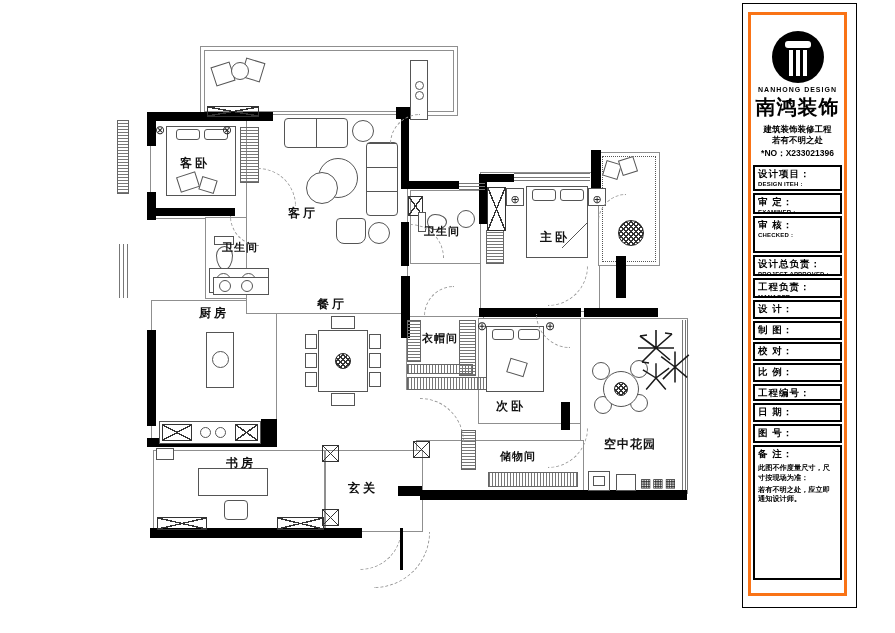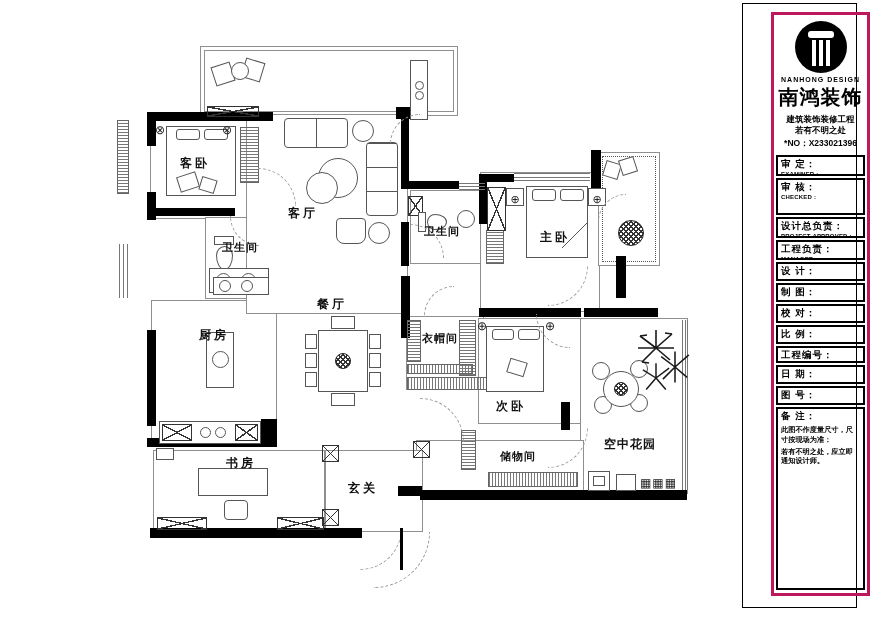--- a/index.html
+++ b/index.html
@@ -28,22 +28,22 @@
   .arc{position:absolute;box-sizing:border-box;}
   .arcTL{border-left:1px dashed #999;border-top:1px dashed #999;border-radius:100% 0 0 0;}
   .arcTR{border-right:1px dashed #999;border-top:1px dashed #999;border-radius:0 100% 0 0;}
   .arcBL{border-left:1px dashed #999;border-bottom:1px dashed #999;border-radius:0 0 0 100%;}
   .arcBR{border-right:1px dashed #999;border-bottom:1px dashed #999;border-radius:0 0 100% 0;}
   .sym{position:absolute;color:#222;line-height:1;}
   .tilt1{transform:rotate(-18deg);}
   .tilt2{transform:rotate(17deg);}
   
   .tb-outer{position:absolute;left:742px;top:3px;width:113px;height:603px;border:1px solid #000;}
-  .tb-inner{position:absolute;left:5px;top:8px;width:99px;height:584px;border:3px solid #be185d;box-sizing:border-box;
-            display:flex;flex-direction:column;padding:2px 2px;margin-left:23px;}
+  .tb-inner{position:absolute;left:5px;top:8px;width:99px;height:584px;border:3px solid #f97316;box-sizing:border-box;
+            display:flex;flex-direction:column;padding:12px 2px;}
   .tb-logo{text-align:center;padding-top:4px;}
   .logo-circle{width:52px;height:52px;border-radius:50%;background:#000;margin:0 auto;position:relative;}
   .logo-cap{position:absolute;left:13px;top:10px;width:26px;height:7px;background:#fff;border-radius:3px;}
   .logo-shaft{position:absolute;left:17px;top:19px;width:18px;height:26px;
               background:repeating-linear-gradient(90deg,#fff 0 4px,#000 4px 7px);}
   .logo-en{font-size:7px;font-weight:bold;letter-spacing:1px;margin-top:3px;}
   .logo-cn{font-size:20px;font-weight:bold;letter-spacing:1px;margin-top:1px;}
   .logo-cert{font-size:8.5px;font-weight:bold;line-height:1.3;margin-top:3px;}
   .logo-no{font-size:8.5px;font-weight:bold;margin-top:2px;margin-bottom:4px;}
   .tbf{border:2px solid #000;margin:1px 0;padding:1px 3px;box-sizing:border-box;overflow:hidden;}
@@ -243,21 +243,21 @@
     <div class="arc arcBR" style="left:548px;top:428px;width:40px;height:40px;"></div>
     <div class="arc arcBR" style="left:360px;top:528px;width:42px;height:42px;"></div>
     <div class="arc arcBR" style="left:374px;top:532px;width:56px;height:56px;"></div>
     <div class="w" style="left:400px;top:528px;width:3px;height:42px;"></div>
 
     <div class="lbl" style="left:180px;top:155px;">客卧</div>
     <div class="lbl" style="left:288px;top:205px;">客厅</div>
     <div class="lbl" style="left:222px;top:240px;font-size:11px;letter-spacing:1px;">卫生间</div>
     <div class="lbl" style="left:424px;top:224px;font-size:11px;letter-spacing:1px;">卫生间</div>
     <div class="lbl" style="left:540px;top:229px;">主卧</div>
-    <div class="lbl" style="left:199px;top:327px;">厨房</div>
+    <div class="lbl" style="left:199px;top:305px;">厨房</div>
     <div class="lbl" style="left:317px;top:296px;">餐厅</div>
     <div class="lbl" style="left:422px;top:331px;font-size:11px;letter-spacing:1px;">衣帽间</div>
     <div class="lbl" style="left:496px;top:398px;">次卧</div>
     <div class="lbl" style="left:226px;top:455px;">书房</div>
     <div class="lbl" style="left:348px;top:480px;">玄关</div>
     <div class="lbl" style="left:500px;top:449px;font-size:11px;letter-spacing:1px;">储物间</div>
     <div class="lbl" style="left:604px;top:436px;font-size:12px;letter-spacing:1px;">空中花园</div>
   </div>
 
   <div class="tb-outer">
@@ -270,20 +270,24 @@
         </div>
         <div class="logo-en">NANHONG DESIGN</div>
         <div class="logo-cn">南鸿装饰</div>
         <div class="logo-cert">
           <div>建筑装饰装修工程</div>
           <div>若有不明之处</div>
         </div>
         <div class="logo-no">*NO：X233021396</div>
       </div>
 
+      <div class="tbf" style="height:26px;">
+        <div class="cn">设计项目：</div>
+        <div class="en">DESIGN ITEH :</div>
+      </div>
       <div class="tbf" style="height:21px;">
         <div class="cn">审 定：</div>
         <div class="en">EXAMINER :</div>
       </div>
       <div class="tbf" style="height:37px;">
         <div class="cn">审 核：</div>
         <div class="en">CHECKED :</div>
       </div>
       <div class="tbf" style="height:21px;">
         <div class="cn">设计总负责：</div>

